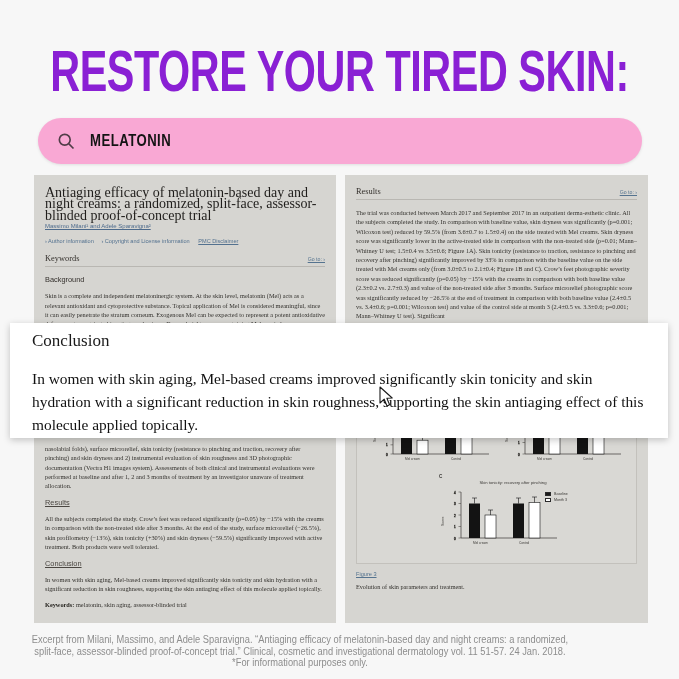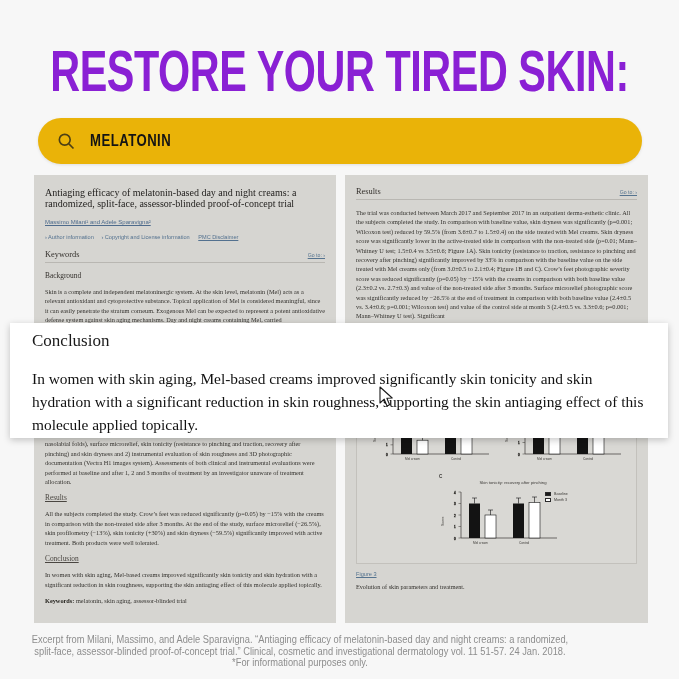--- a/index.html
+++ b/index.html
@@ -31,21 +31,21 @@
     transform: scaleX(0.88) scaleY(1.22);
     transform-origin: center top;
     white-space: nowrap;
   }
 
   
   .searchbar {
     position: absolute;
     left: 38px; top: 118px;
     width: 604px; height: 46px;
-    background: #eab308;
+    background: #f9a8d4;
     border-radius: 23px;
     box-shadow: 0 1px 3px rgba(0,0,0,0.10);
     display: flex;
     align-items: center;
     padding-left: 18px;
   }
   .search-icon { width: 20px; height: 20px; flex: 0 0 auto; opacity: 0.75; }
   .search-text {
     margin-left: 14px;
     font-family: "Liberation Sans", sans-serif;
@@ -73,24 +73,24 @@
     padding: 12px 11px 0 11px;
   }
   .doc-col.left  { left: 34px;  width: 302px; }
   .doc-col.right { left: 345px; width: 303px; background:#d6d5d1; }
 
   .doc-inner {
     font-family: "Liberation Serif", serif;
     color: #2c2a27;
   }
   .doc-title {
-    font-size: 10px;
+    font-size: 14px;
     line-height: 11.4px;
     color: #1f1d1b;
-    margin-bottom: 8px;
+    margin-bottom: 1px;
   }
   .doc-authors {
     font-size: 6px;
     line-height: 9px;
     color: #4e6b8c;
     margin-bottom: 6px;
     font-family: "Liberation Sans", sans-serif;
   }
   .doc-authors .lnk { text-decoration: underline; }
   .doc-meta {
@@ -114,21 +114,21 @@
     font-size: 8.4px;
     color: #332f2b;
   }
   .goto {
     font-family: "Liberation Sans", sans-serif;
     font-size: 5.2px;
     color: #55738f;
     text-decoration: underline;
   }
   .sub-head {
-    font-family: Liberation Serif, serif;
+    font-family: Liberation Sans, sans-serif;
     font-size: 7.4px;
     color: #332f2b;
     margin: 7px 0 7px 0;
   }
   .sub-head.u { text-decoration: underline; color:#4a4641; }
   .body-p {
     font-family: "Liberation Serif", serif;
     font-size: 6.3px;
     line-height: 9.4px;
     color: #33312d;

